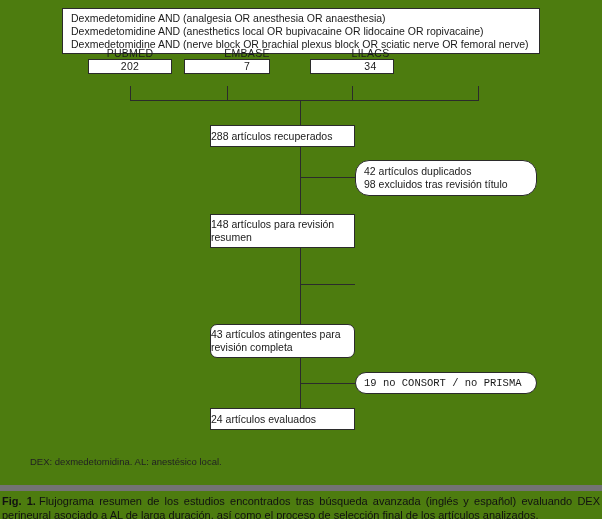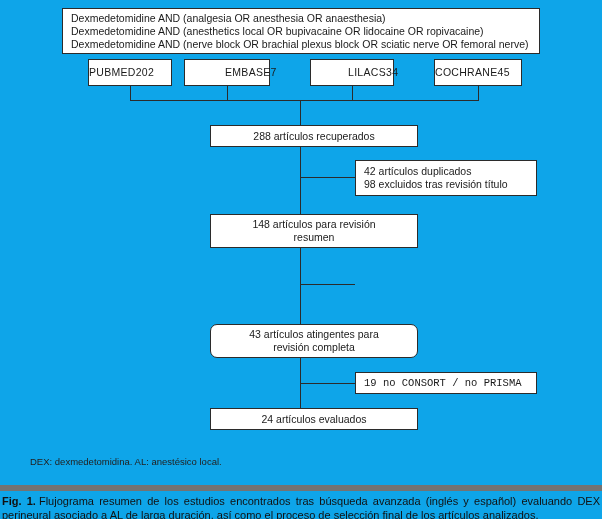--- a/index.html
+++ b/index.html
@@ -1,53 +1,54 @@
 <!DOCTYPE html>
 <html><head>
 <meta charset="utf-8">
 <style>
   html,body{margin:0;padding:0;background:#fff;}
   .figure{
     position:relative;
     width:602px;height:519px;
-    background:#0ea5e9;
+    background:#4d7c0f;
     font-family:"Liberation Sans", sans-serif;
     color:#1a1a1a;
     overflow:hidden;
   }
   .box{
     position:absolute;
     border:1px solid #2b2b2b;
     background:#fff;
     box-sizing:border-box;
     font-size:10.5px;
     line-height:13px;
   }
   .query-box{
     left:62px;top:8px;width:478px;height:46px;
     padding:3px 8px;
     font-size:10.5px;
   }
   .query-box .qline{display:block;white-space:nowrap;}
   .db-box{
-    top:59px;height:27px;
-    display:flex;flex-direction:row;justify-content:flex-start;align-items:center;
+    top:59px;height:15px;
+    display:flex;flex-direction:column;justify-content:flex-end;align-items:center;
     text-align:center;
     letter-spacing:0.3px;
   }
   .center-box{
-    left:210px;width:208px;
-    display:flex;flex-direction:column;justify-content:center;align-items:center;
+    left:210px;width:145px;
+    display:flex;flex-direction:column;justify-content:center;align-items:flex-start;
     text-align:center;
   }
   .side-box{
     left:355px;width:182px;
     display:flex;flex-direction:column;justify-content:center;
     padding:2px 8px;
     text-align:left;
+    border-radius:14px;
   }
   .side-box span,.center-box span{display:block;}
   .hline,.vline{position:absolute;background:#2b2b2b;}
   .hline{height:1px;}
   .vline{width:1px;}
   .footnote{
     position:absolute;left:30px;top:456px;
     font-size:9.5px;color:#222;
   }
   .caption{
@@ -76,24 +77,20 @@
     <span>PUBMED</span>
     <span>202</span>
   </div>
   <div class="box db-box" style="left:184px;width:86px;padding-left:40px;">
     <span>EMBASE</span>
     <span>7</span>
   </div>
   <div class="box db-box" style="left:310px;width:84px;padding-left:37px;">
     <span>LILACS</span>
     <span>34</span>
-  </div>
-  <div class="box db-box" style="left:434px;width:88px;">
-    <span>COCHRANE</span>
-    <span>45</span>
   </div>
 
   <div class="vline" style="left:130px;top:86px;height:15px;"></div>
   <div class="vline" style="left:227px;top:86px;height:15px;"></div>
   <div class="vline" style="left:352px;top:86px;height:15px;"></div>
   <div class="vline" style="left:478px;top:86px;height:15px;"></div>
   <div class="hline" style="left:130px;top:100px;width:349px;"></div>
   <div class="vline" style="left:300px;top:100px;height:25px;"></div>
 
   <div class="box center-box" style="top:125px;height:22px;">

